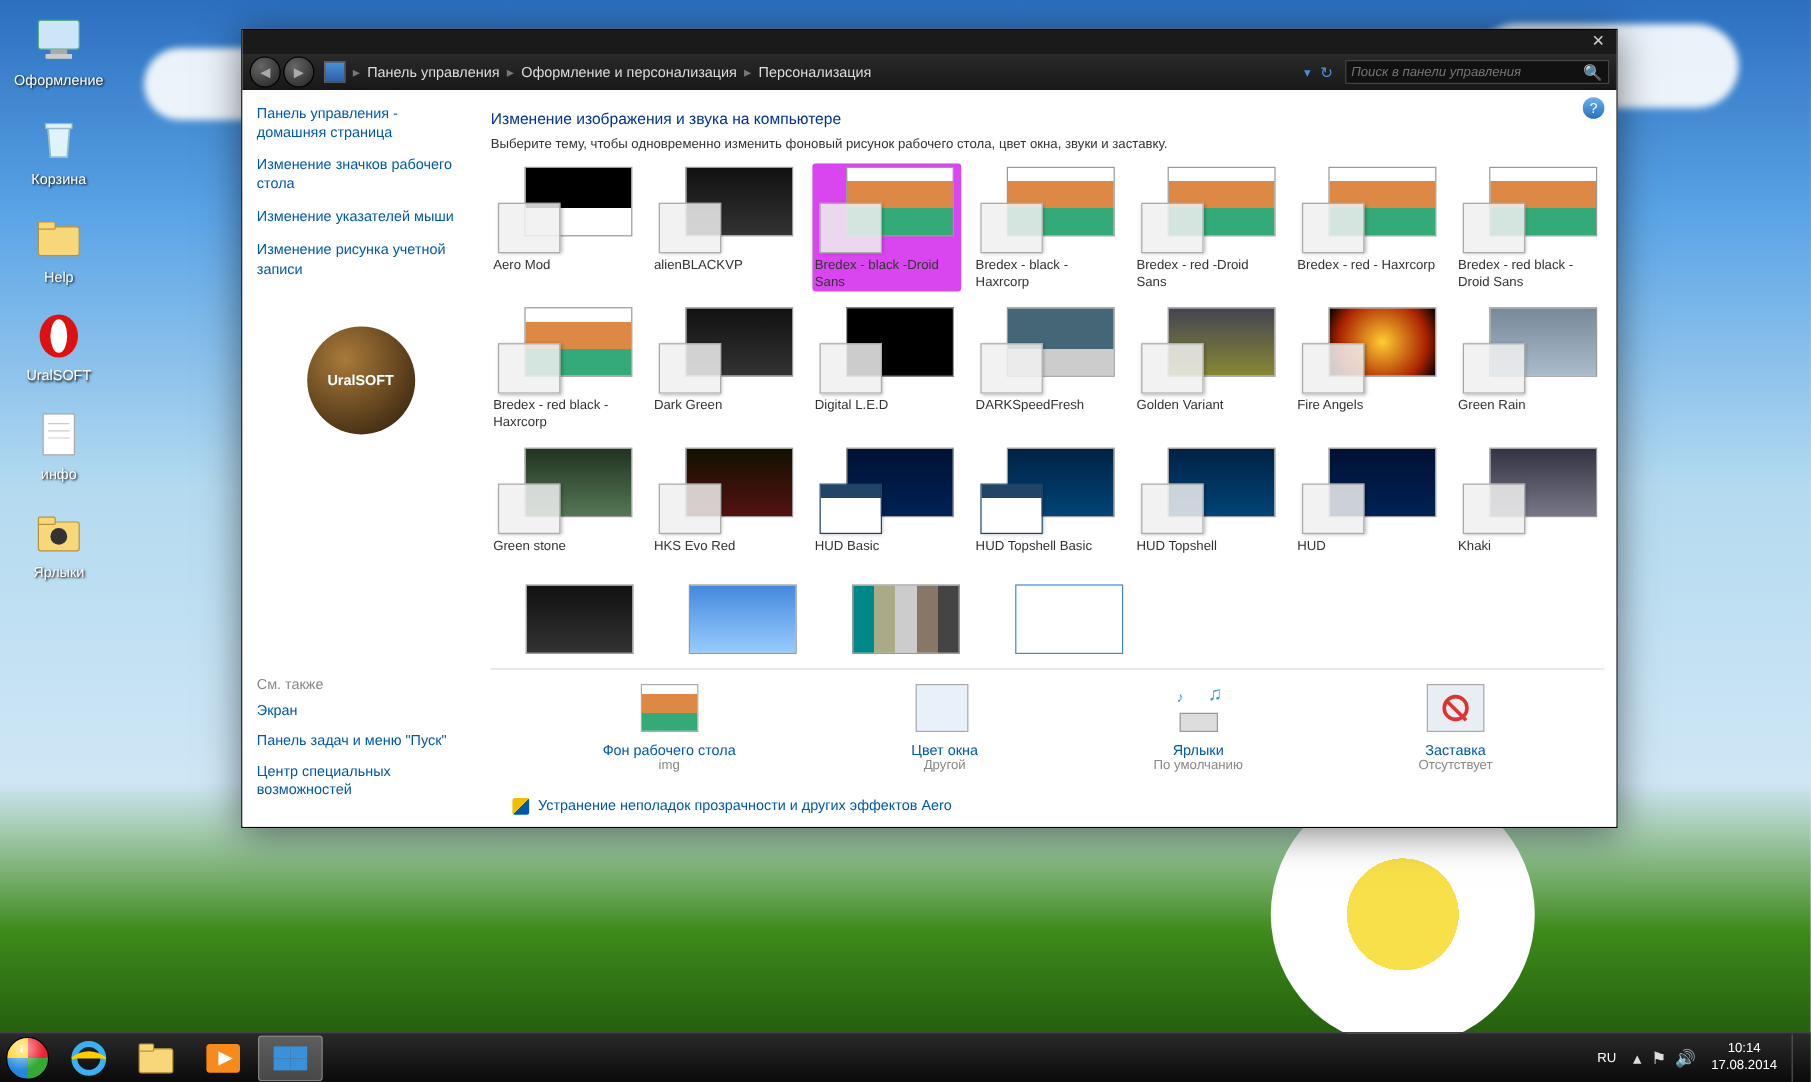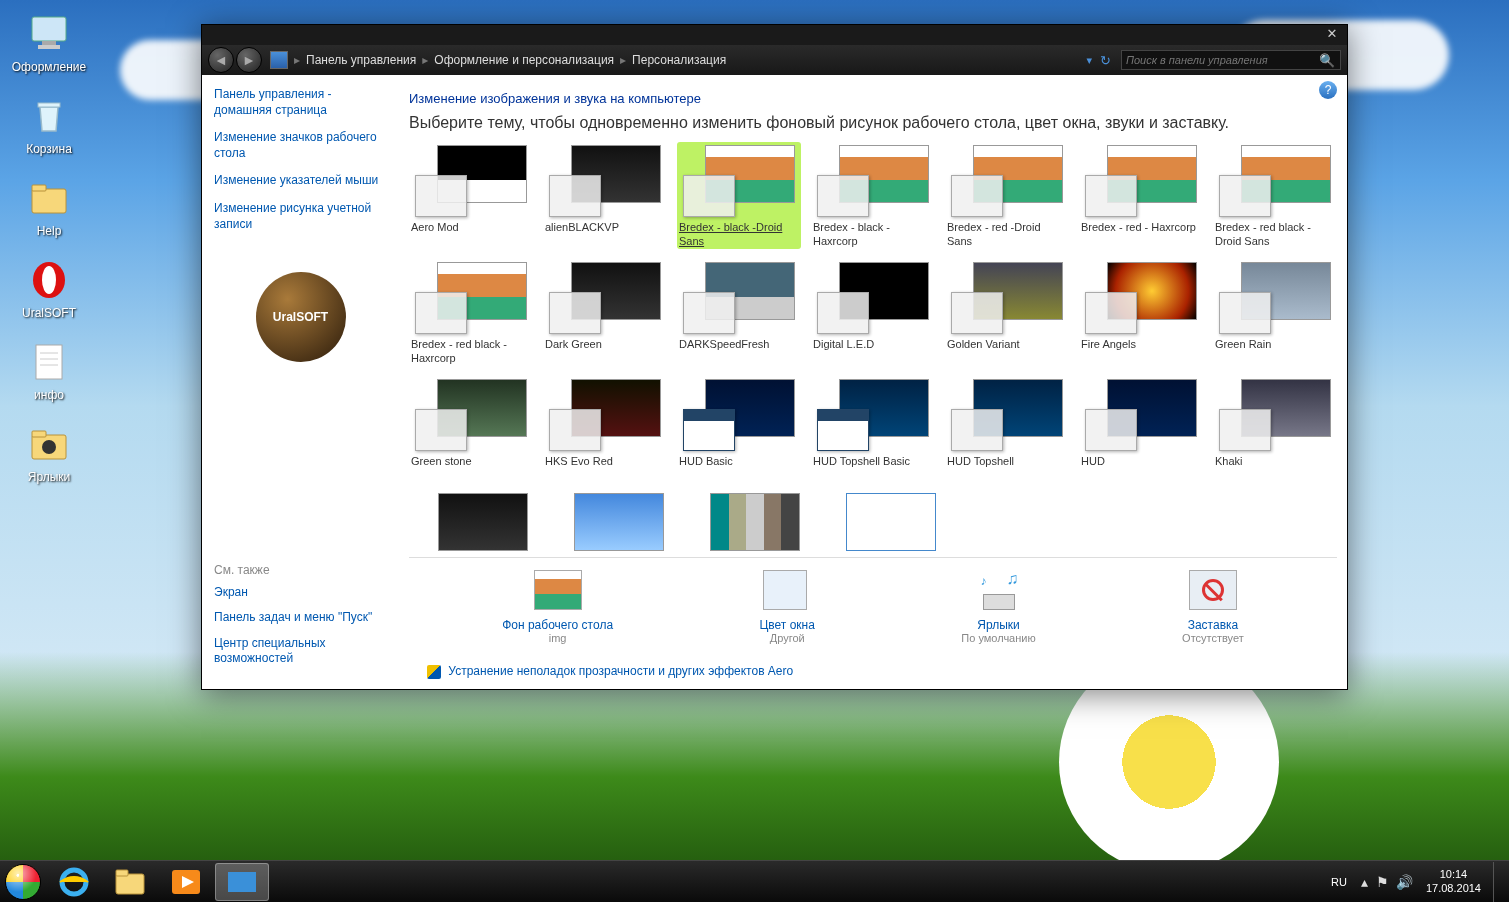--- a/index.html
+++ b/index.html
@@ -41,25 +41,25 @@
 .sidebar a{color:#0058b0;text-decoration:none;display:block;margin-bottom:12px;line-height:1.3;cursor:pointer;}
 .sidebar .logo{width:90px;height:90px;margin:28px auto;border-radius:50%;background:radial-gradient(circle at 35% 30%,#a97a3a,#2a1a0a);display:flex;align-items:center;justify-content:center;color:#fff;font-size:12px;font-weight:bold;}
 .sidebar .seealso{margin-top:auto;}
 .sidebar .seealso .hdr{color:#888;margin-bottom:8px;}
 .sidebar .seealso a{margin-bottom:10px;}
 
 .main{flex:1;background:#fff;position:relative;overflow:hidden;}
 .help-ico{position:absolute;top:6px;right:10px;width:18px;height:18px;border-radius:50%;background:linear-gradient(#6ab0f0,#2a70c0);color:#fff;font-size:12px;text-align:center;line-height:18px;cursor:pointer;}
 .main-inner{padding:16px 10px 0;height:100%;display:flex;flex-direction:column;}
 .mtitle{color:#003399;font-size:13px;margin-bottom:8px;}
-.mdesc{color:#333;font-size:16px;margin-bottom:10px;}
+.mdesc{color:#333;font-size:11px;margin-bottom:10px;}
 .themes{flex:1;overflow:hidden;}
 .trow{display:flex;gap:10px;margin-bottom:10px;}
 .theme{width:126px;text-align:left;cursor:pointer;font-size:11px;color:#333;}
-.theme.sel{background:#bef264;border-radius:3px;text-decoration:underline;}
+.theme.sel{background:#d946ef;border-radius:3px;}
 .theme .tprev{width:112px;height:72px;margin:3px auto 4px;position:relative;}
 .theme .bg{position:absolute;top:0;right:0;width:90px;height:58px;background:#222;border:1px solid #999;}
 .theme .wp{position:absolute;bottom:0;left:0;width:52px;height:42px;background:rgba(240,240,240,.85);border:1px solid #aaa;box-shadow:1px 1px 3px rgba(0,0,0,.3);}
 .theme .lbl{line-height:1.25;min-height:28px;padding:0 2px;}
 
 .bottom-panel{border-top:1px solid #ddd;padding:12px 20px;display:flex;justify-content:space-around;background:#fff;}
 .bopt{text-align:center;cursor:pointer;}
 .bopt .bicon{width:48px;height:44px;margin:0 auto 4px;background:#eee;border:1px solid #ccc;}
 .bopt .bt{color:#0058b0;font-size:12px;}
 .bopt .bs{color:#888;font-size:11px;}
@@ -284,31 +284,31 @@
               </div>
               <div class="theme">
                 <div class="tprev" style="">
                   <div class="bg bg-dark"></div>
                   <div class="wp "></div>
                 </div>
                 <div class="lbl">Dark Green</div>
               </div>
               <div class="theme">
                 <div class="tprev" style="">
+                  <div class="bg bg-neon"></div>
+                  <div class="wp "></div>
+                </div>
+                <div class="lbl">Digital L.E.D</div>
+              </div>
+              <div class="theme">
+                <div class="tprev" style="">
                   <div class="bg bg-car"></div>
                   <div class="wp "></div>
                 </div>
                 <div class="lbl">DARKSpeedFresh</div>
-              </div>
-              <div class="theme">
-                <div class="tprev" style="">
-                  <div class="bg bg-neon"></div>
-                  <div class="wp "></div>
-                </div>
-                <div class="lbl">Digital L.E.D</div>
               </div>
               <div class="theme">
                 <div class="tprev" style="">
                   <div class="bg bg-gold"></div>
                   <div class="wp "></div>
                 </div>
                 <div class="lbl">Golden Variant</div>
               </div>
               <div class="theme">
                 <div class="tprev" style="">

